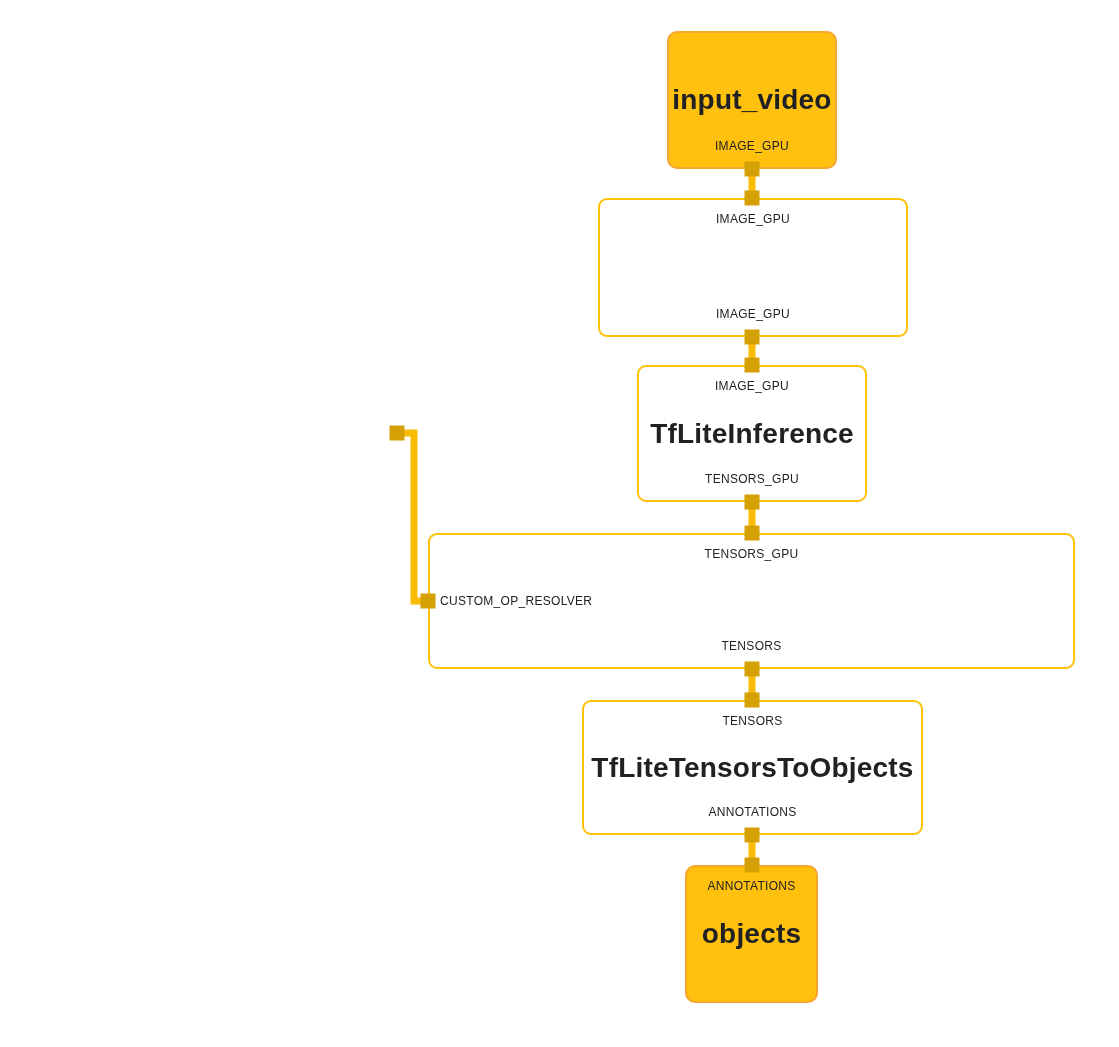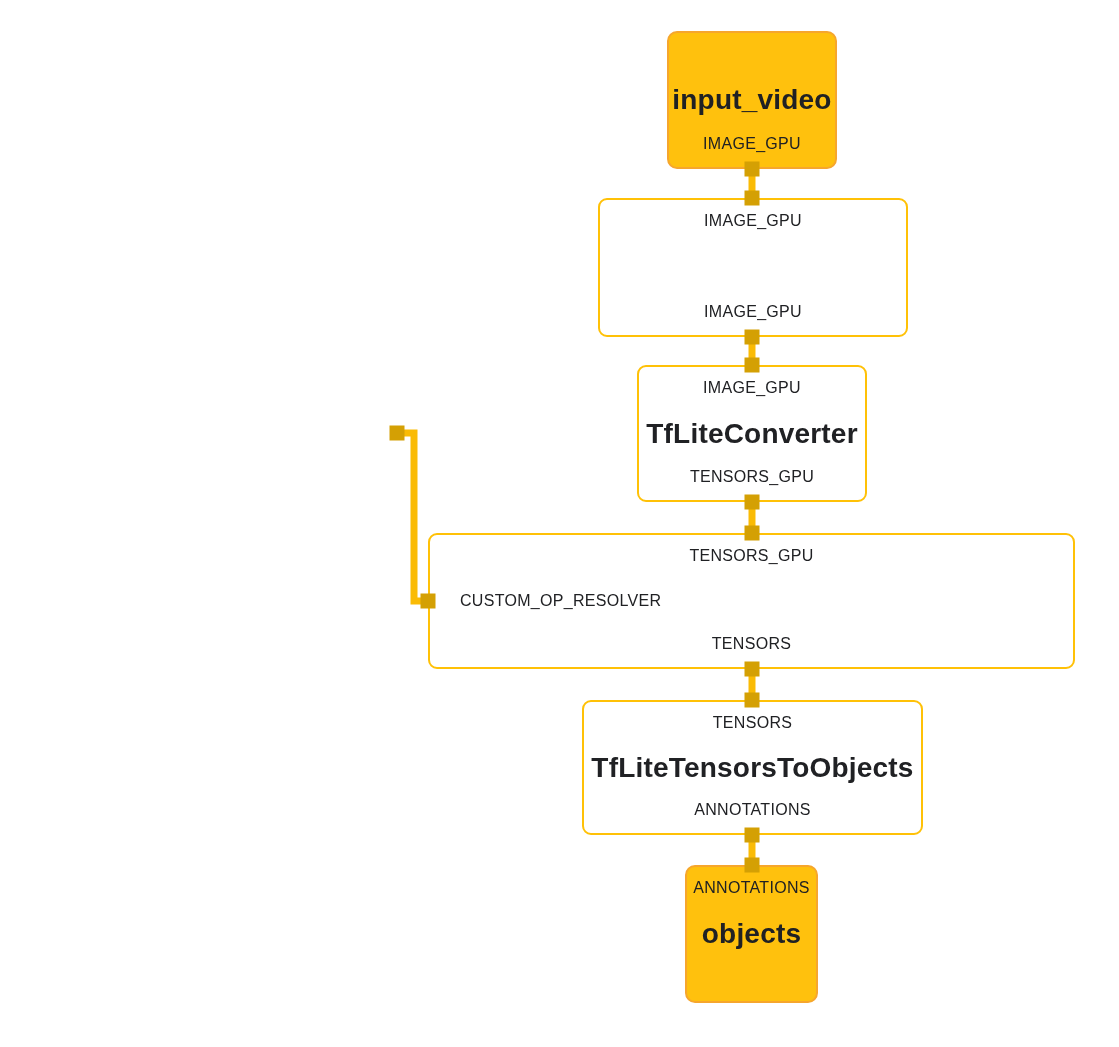--- a/index.html
+++ b/index.html
@@ -34,33 +34,32 @@
     font-weight: bold;
     font-size: 28px;
     letter-spacing: 0.2px;
     white-space: nowrap;
     color: var(--text, #202124);
   }
   .port {
     position: absolute;
     left: 0; right: 0;
     text-align: center;
-    font-size: 16px;
+    font-size: 12px;
     letter-spacing: 0.3px;
     white-space: nowrap;
     color: var(--text, #202124);
   }
   .port.top { top: 12px; }
   .port.bottom { bottom: 14px; }
   .port.side {
     left: 10px;
     right: auto;
     top: 50%;
     transform: translateY(-50%);
-    margin-left: 20px;
   }
   svg.edges {
     position: absolute;
     left: 0; top: 0;
     pointer-events: none;
   }
   svg.edges path {
     stroke: var(--edge-line, #FABB05);
     stroke-width: 7;
     fill: none;
@@ -79,21 +78,21 @@
     <span class="port bottom">IMAGE_GPU</span>
   </div>
 
   <div class="node" style="left:598px; top:198px; width:310px; height:139px;">
     <span class="port top">IMAGE_GPU</span>
     <span class="port bottom">IMAGE_GPU</span>
   </div>
 
   <div class="node" style="left:637px; top:365px; width:230px; height:137px;">
     <span class="port top">IMAGE_GPU</span>
-    <span class="title">TfLiteConverter</span>
+    <span class="title">TfLiteInference</span>
     <span class="port bottom">TENSORS_GPU</span>
   </div>
 
 
   <div class="node" style="left:428px; top:533px; width:647px; height:136px;">
     <span class="port top">TENSORS_GPU</span>
     <span class="port side">CUSTOM_OP_RESOLVER</span>
     <span class="port bottom">TENSORS</span>
   </div>
 

